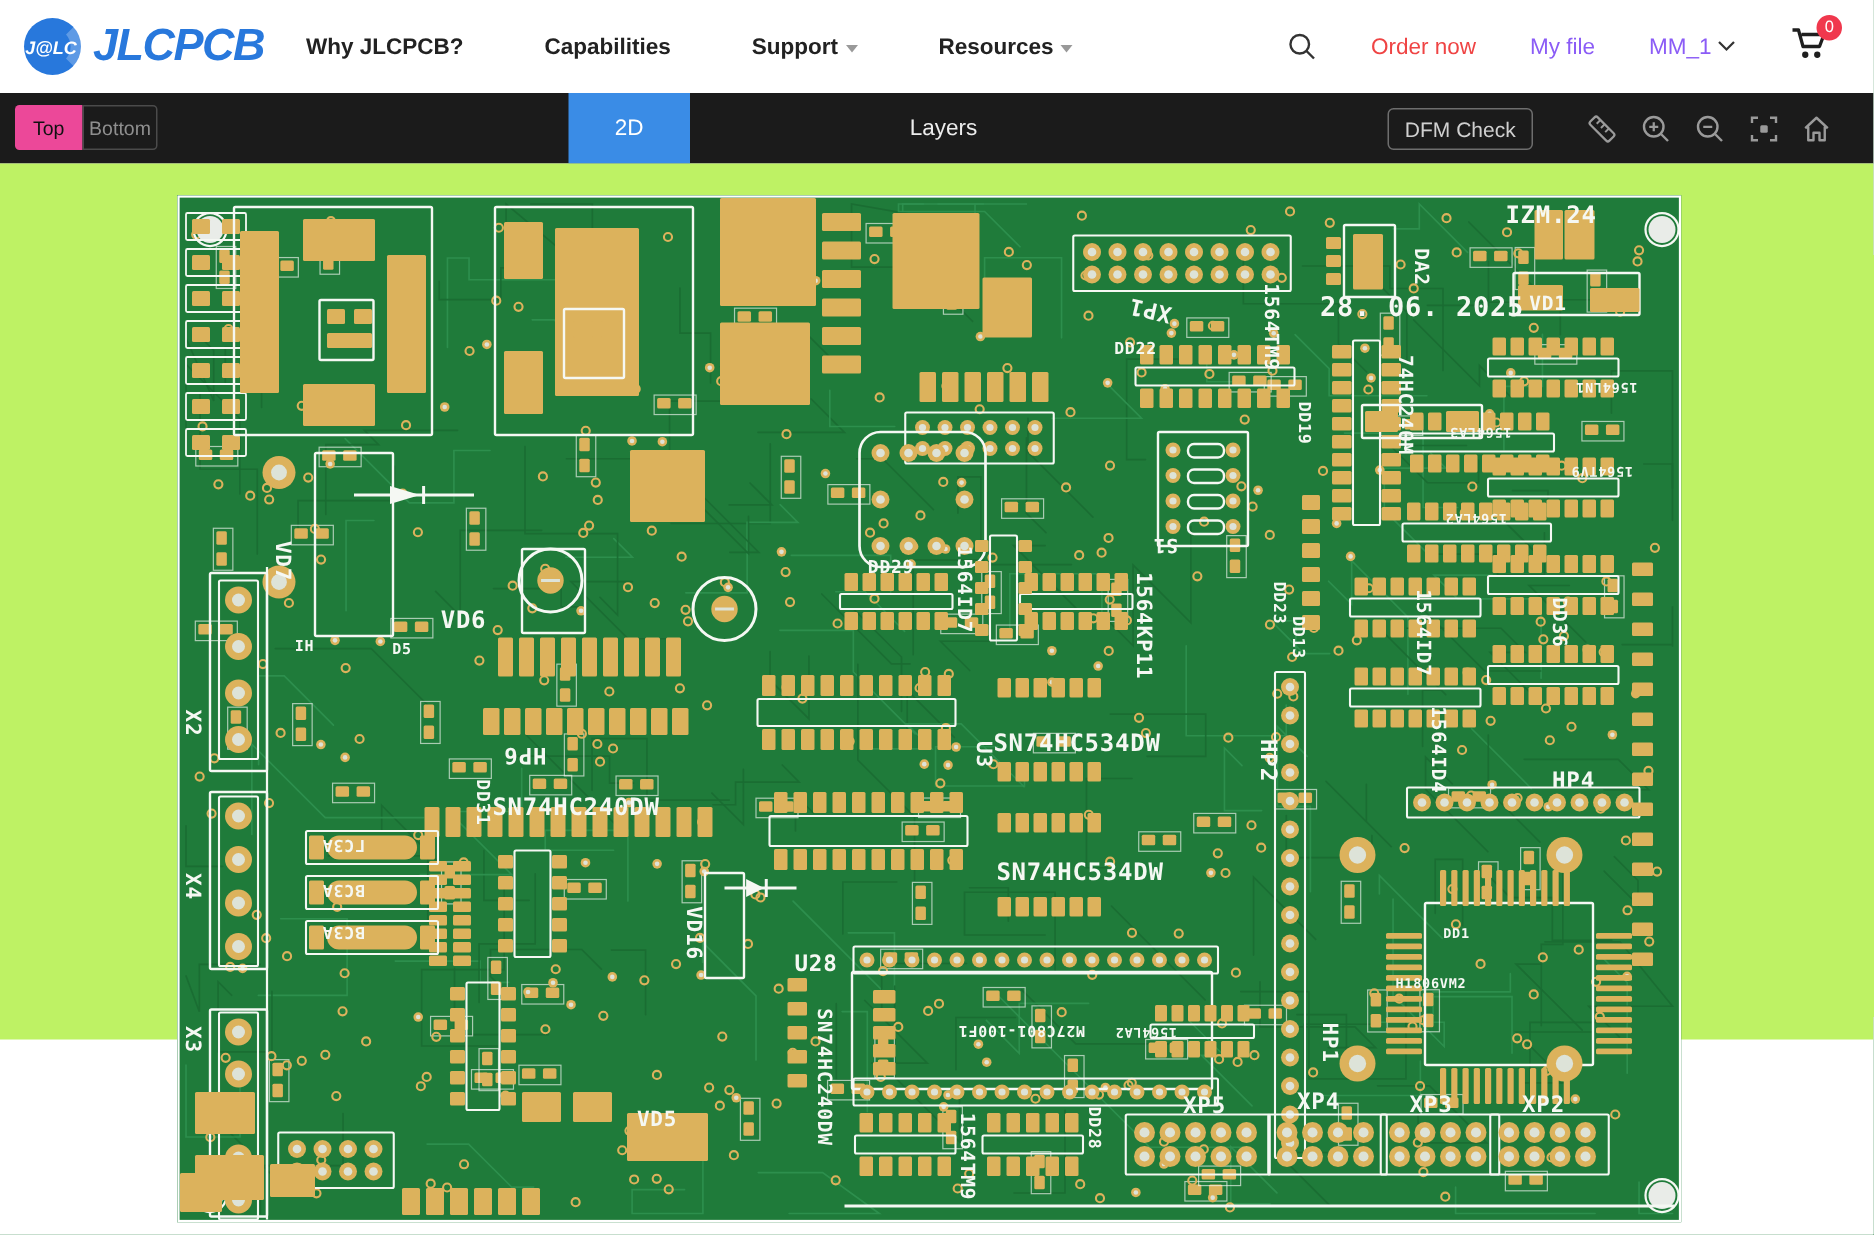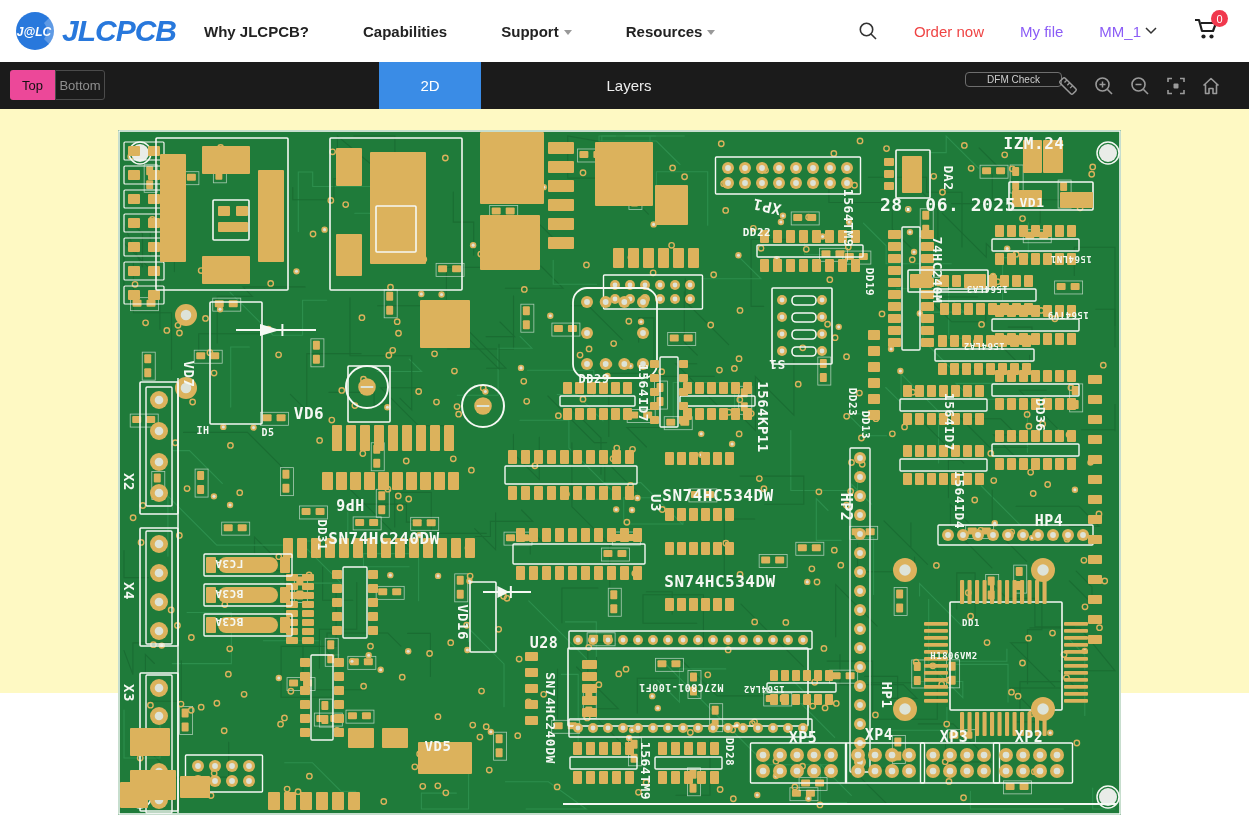--- a/index.html
+++ b/index.html
@@ -26,30 +26,30 @@
 
   
   .tbar { position:relative; height:47px; background:#1b1b1b; }
   .side-toggle { position:absolute; left:10px; top:8px; display:flex; }
   .tg { height:30px; font-size:13px; display:flex; align-items:center; justify-content:center; cursor:pointer; }
   .tg-top { width:45px; background:#ec4899; color:#111; border-radius:3px 0 0 3px; }
   .tg-bot { width:50px; background:transparent; color:#8f8f8f; border:1px solid #4b4b4b; border-radius:0 3px 3px 0; }
   .vtab { position:absolute; top:0; height:47px; display:flex; align-items:center; justify-content:center;
     font-size:15px; color:#ededed; cursor:pointer; }
   .vtab.active { background:#3a8ce6; color:#fff; }
-  .tab-2d { left:379px; width:102px; }
+  .tab-2d { left:379px; width:81px; }
   .tab-3d { left:480px; width:98px; }
   .tab-layers { left:578px; width:102px; }
-  .dfm { position:absolute; left:925px; top:10px; width:97px; height:15px; border:1px solid #6e6e6e;
-    border-radius:4px; color:#cfcfcf; font-size:10px; display:flex; align-items:center; justify-content:center;
-    background:transparent; cursor:pointer;margin-left:40px; }
+  .dfm { position:absolute; left:925px; top:10px; width:97px; height:28px; border:1px solid #6e6e6e;
+    border-radius:4px; color:#cfcfcf; font-size:14px; display:flex; align-items:center; justify-content:center;
+    background:transparent; cursor:pointer; }
   .ticon { position:absolute; top:13px; width:22px; height:22px; cursor:pointer; }
 
   
-  .viewer { position:relative; height:584px; background:#fef9c3; }
+  .viewer { position:relative; height:584px; background:#bef264; }
   .board { position:absolute; left:118px; top:21px; width:1003px; height:685px; }
   .board svg { display:block; }
 </style>
 </head>
 <body>
 
 <header class="hdr">
   <div class="logo">
     <div class="logo-badge">
       <svg width="44" height="40" viewBox="0 0 44 40">

